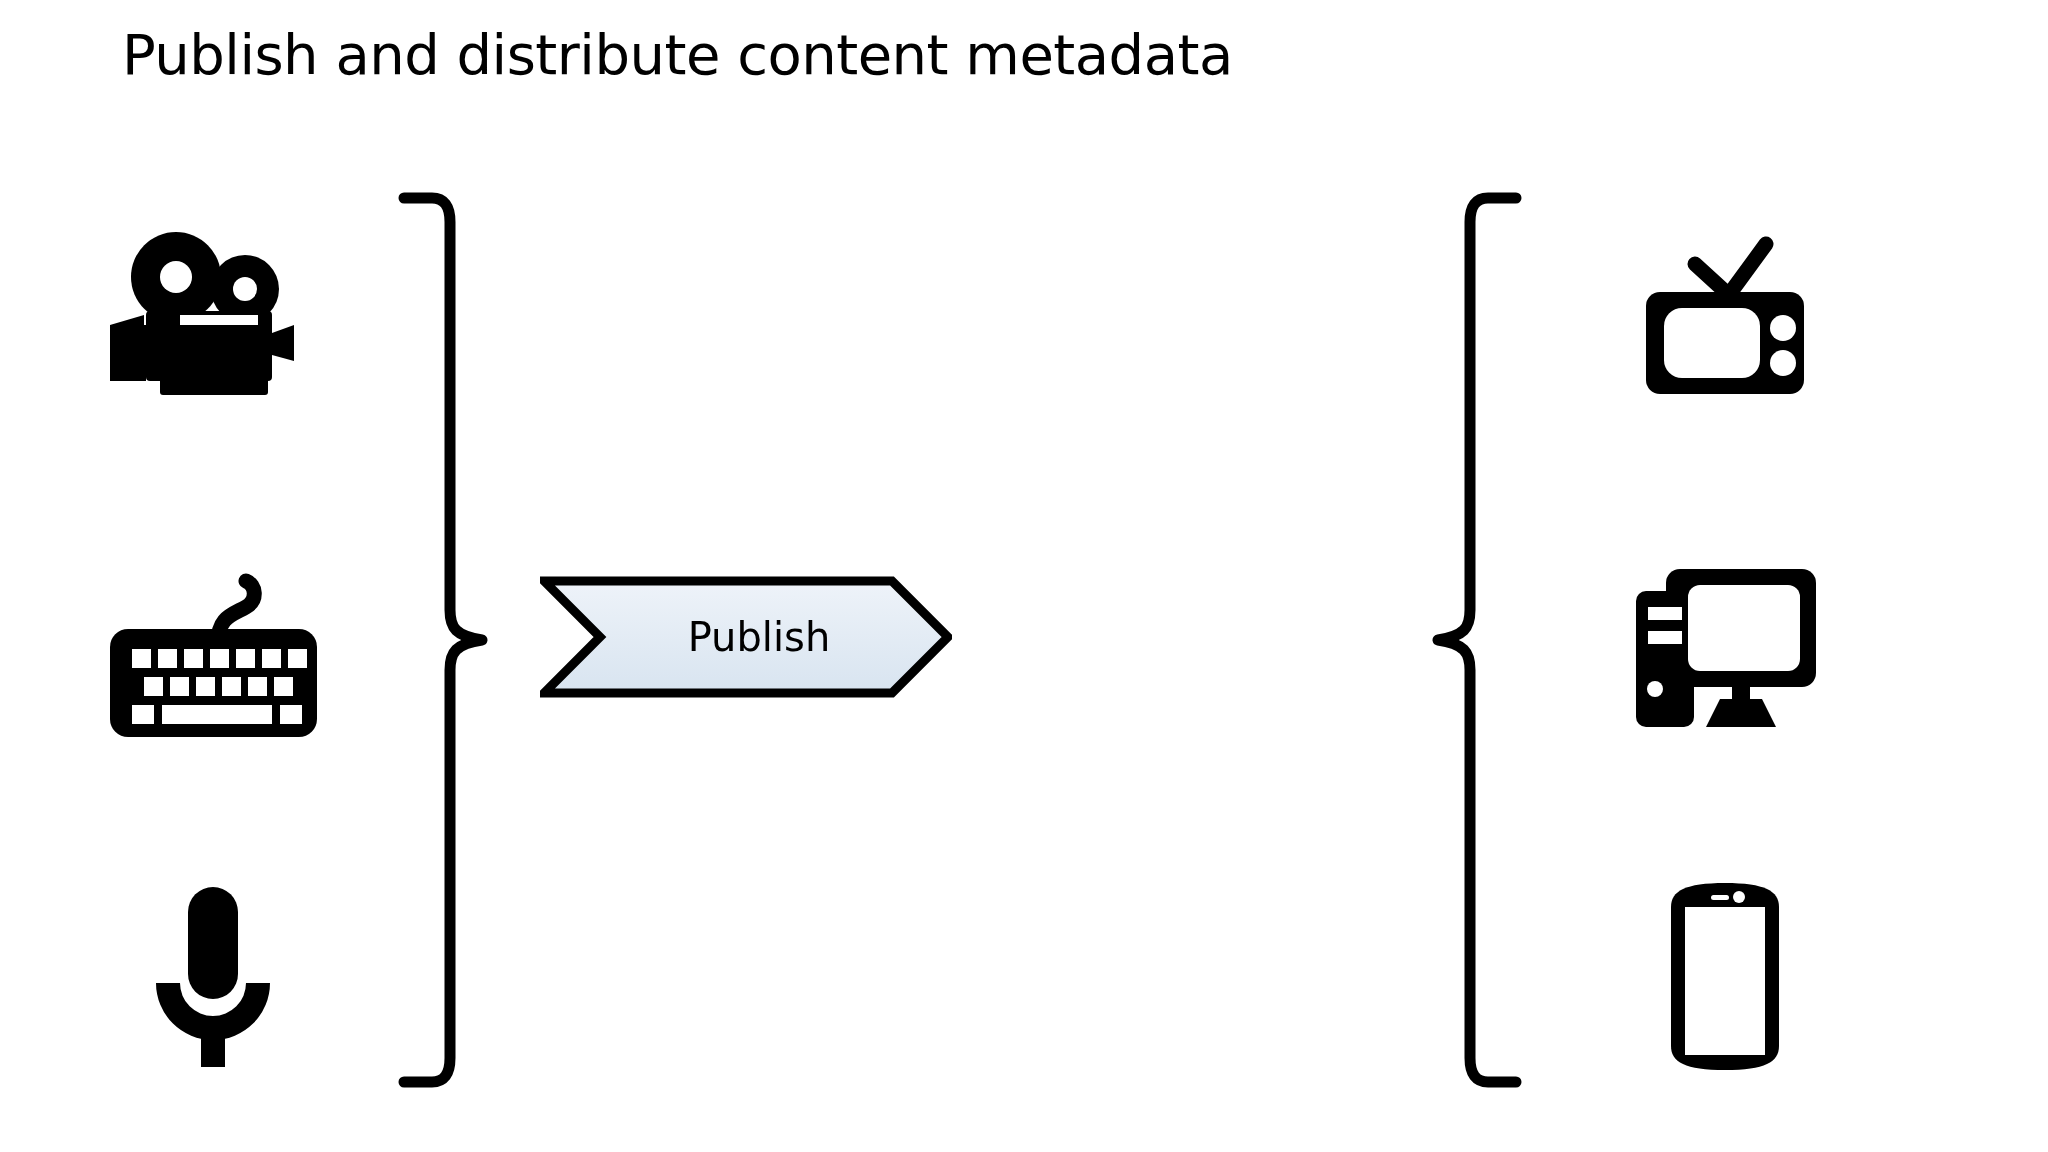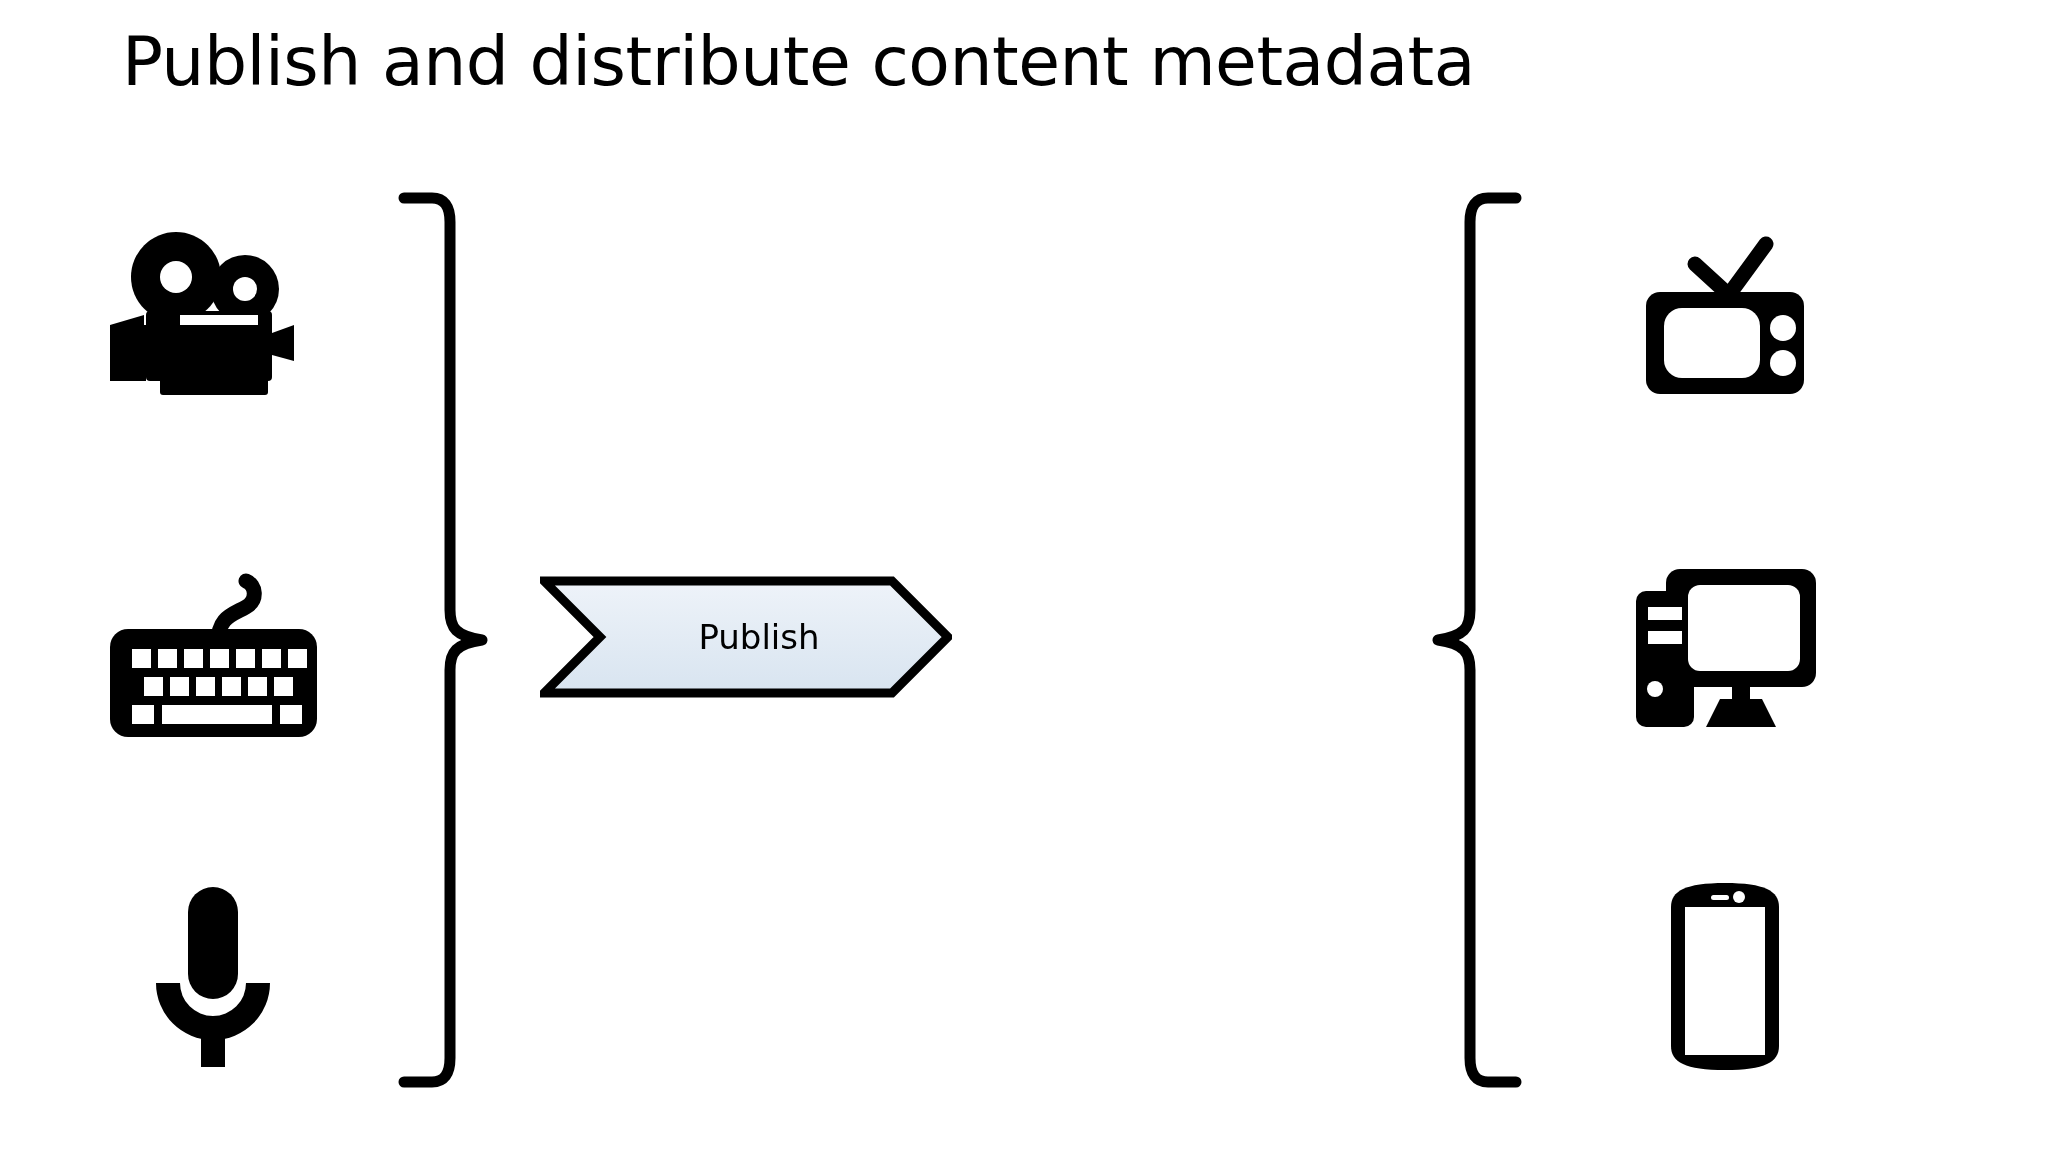--- a/index.html
+++ b/index.html
@@ -19,21 +19,21 @@
     height: 1152px;
     background: #ffffff;
   }
   
   #title {
     position: absolute;
     left: 122px;
     top: 26px;
     width: 1700px;
     font-family: "DejaVu Sans", sans-serif;
-    font-size: 68px;
+    font-size: 56px;
     font-weight: 400;
     line-height: 1.05;
     color: #000000;
     letter-spacing: -0.5px;
     white-space: nowrap;
   }
   
   .icon-col {
     position: absolute;
     width: 330px;
@@ -83,21 +83,21 @@
   #chev-publish    { left: 0px;   width: 412px; }
   #chev-distribute { left: 412px; width: 448px; }
   .chevron svg { display: block; position: absolute; inset: 0; }
   .chev-label {
     position: absolute;
     inset: 0;
     display: flex;
     align-items: center;
     justify-content: center;
     font-family: "DejaVu Sans", sans-serif;
-    font-size: 34px;
+    font-size: 40px;
     color: #000000;
     padding-left: 26px;
     box-sizing: border-box;
     pointer-events: none;
   }
 </style>
 </head>
 <body>
 
 <div id="slide">

